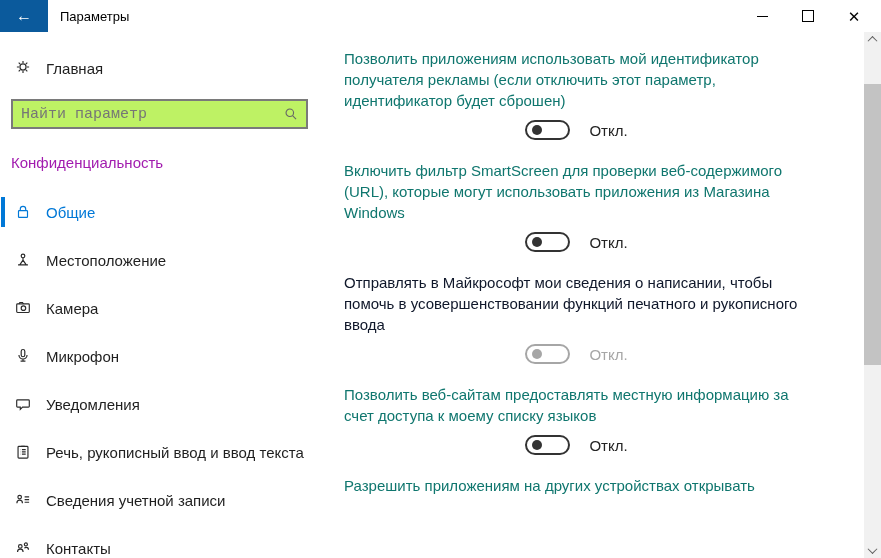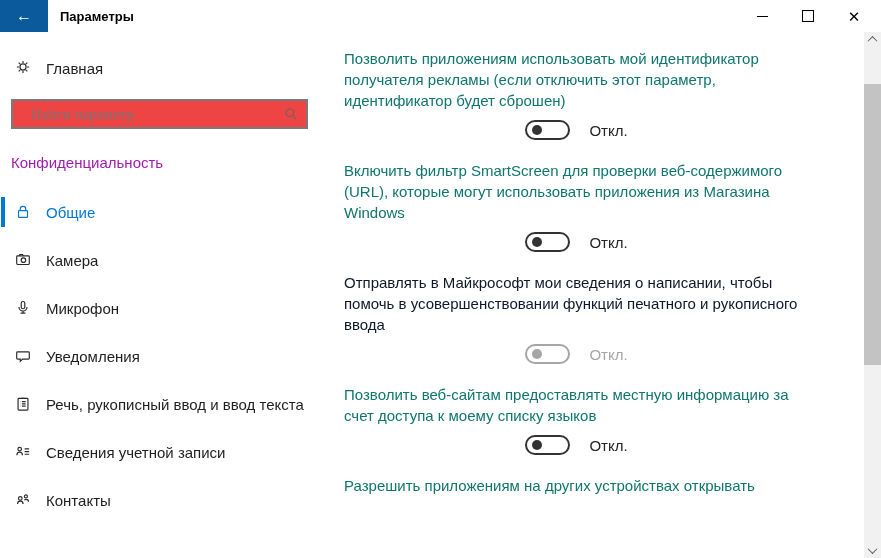--- a/index.html
+++ b/index.html
@@ -9,35 +9,35 @@
     font-family:"Liberation Sans","DejaVu Sans",sans-serif;
     color:#242424;
   }
   
   .titlebar{position:absolute;left:0;top:0;width:881px;height:32px;background:#fff;}
   .back-btn{
     position:absolute;left:0;top:0;width:48px;height:32px;background:#0b5a9c;
     display:flex;align-items:center;justify-content:center;cursor:pointer;
   }
   .back-btn .arrow{color:#fff;font-size:16px;line-height:1;}
-  .win-title{position:absolute;left:60px;top:9px;font-size:13px;color:#000;font-weight:bold;}
+  .win-title{position:absolute;left:60px;top:9px;font-size:13px;color:#000;}
   .caption-btns{position:absolute;right:4px;top:0;height:32px;display:flex;}
   .cap-btn{width:46px;height:32px;display:flex;align-items:center;justify-content:center;}
   .min-glyph{width:11px;height:0;border-top:1px solid #000;display:block;}
   .max-glyph{width:10px;height:10px;border:1px solid #000;display:block;}
   .close-glyph{font-size:15px;color:#000;line-height:1;}
   
   .sidebar{position:absolute;left:1px;top:32px;width:332px;height:526px;background:#fff;}
   .home-item{position:absolute;left:0;top:20px;width:332px;height:32px;display:flex;align-items:center;cursor:pointer;}
   .home-item .nav-ic{position:absolute;left:13px;top:6px;}
   .home-item .lbl{margin-left:45px;font-size:15px;color:#1f1f1f;}
   .search-wrap{position:absolute;left:10px;top:67px;width:297px;height:30px;}
   .search-input{
-    width:100%;height:100%;box-sizing:border-box;border:2px solid #7a7a7a;background:#ef4444;
-    font-family:Liberation Serif, serif;font-size:15px;color:#333;padding:0 34px 0 18px;outline:none;
+    width:100%;height:100%;box-sizing:border-box;border:2px solid #7a7a7a;background:#bef264;
+    font-family:Liberation Mono, monospace;font-size:15px;color:#333;padding:0 34px 0 8px;outline:none;
   }
   .search-input::placeholder{color:#767676;opacity:1;}
   .search-ic{position:absolute;right:9px;top:7px;pointer-events:none;}
   .section-label{position:absolute;left:10px;top:122px;font-size:15px;color:#a21caf;}
   .nav-list{position:absolute;left:0;top:156px;width:332px;}
   .nav-item{position:relative;height:48px;display:flex;align-items:center;cursor:pointer;}
   .nav-item .nav-ic{position:absolute;left:13px;top:15px;}
   .nav-item .lbl{margin-left:45px;font-size:15px;color:#1f1f1f;white-space:nowrap;}
   .nav-item.selected .lbl{color:#0078d7;}
   .sel-bar{position:absolute;left:0;top:9px;width:4px;height:30px;background:#0078d7;display:none;}
@@ -120,20 +120,30 @@
       <span class="sel-bar"></span>
       <span class="nav-ic">
         <svg width="18" height="18" viewBox="0 0 20 20" fill="none" stroke="#0078d7" stroke-width="1.3">
           <rect x="5" y="8.5" width="10" height="7.5" rx="0.8"></rect>
           <path d="M7 8.5V6.8a3 3 0 0 1 6 0v1.7"></path>
         </svg>
       </span>
       <span class="lbl">Общие</span>
     </div>
 
+    <div class="nav-item">
+
+      <span class="nav-ic">
+        <svg width="18" height="18" viewBox="0 0 20 20" fill="none" stroke="#2b2b2b" stroke-width="1.3">
+          <circle cx="10" cy="5.5" r="2"></circle>
+          <path d="M10 7.5v2.7M10 10.2l-3.6 5.3M10 10.2l3.6 5.3M4.5 15.5h11"></path>
+        </svg>
+      </span>
+      <span class="lbl">Местоположение</span>
+    </div>
 
     <div class="nav-item">
 
       <span class="nav-ic">
         <svg width="18" height="18" viewBox="0 0 20 20" fill="none" stroke="#2b2b2b" stroke-width="1.3">
           <rect x="3" y="5.5" width="14" height="9.5" rx="1"></rect>
           <path d="M5.5 5.5l1-1.6h3l1 1.6"></path>
           <circle cx="10.5" cy="10.2" r="2.5"></circle>
         </svg>
       </span>

